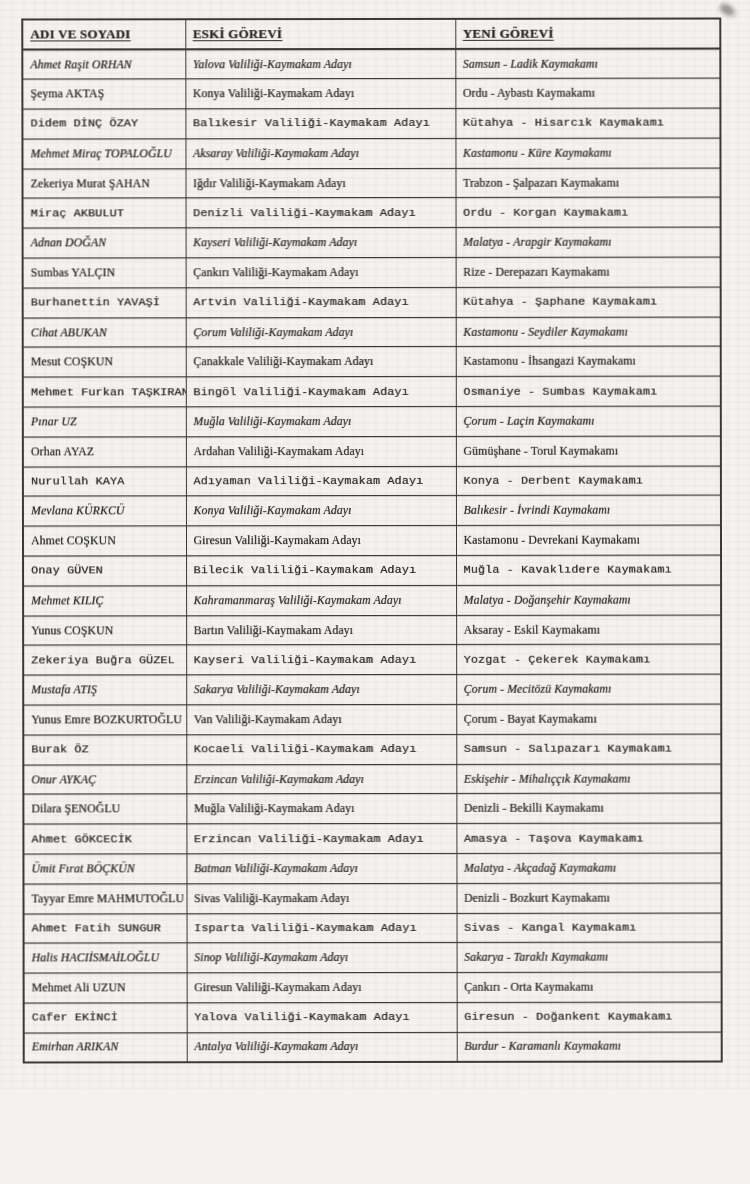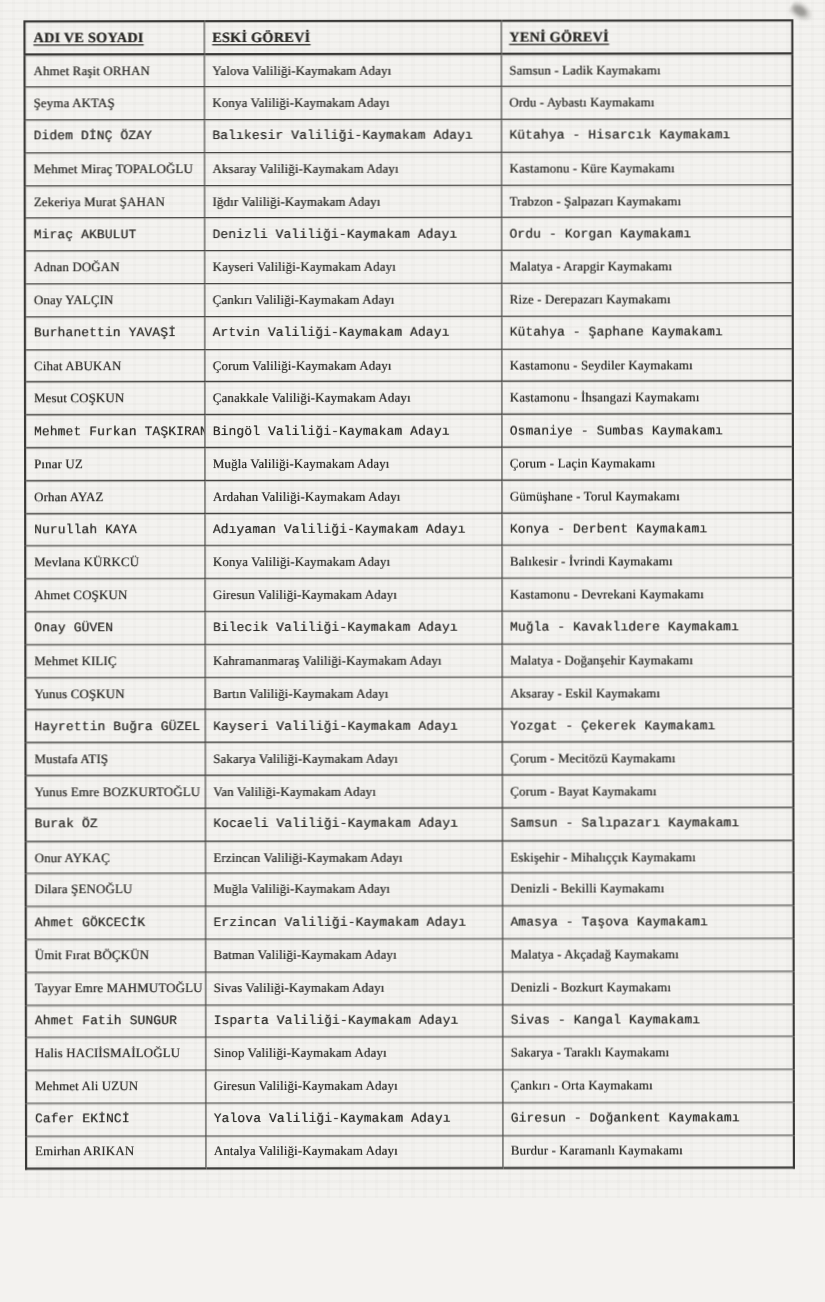--- a/index.html
+++ b/index.html
@@ -71,21 +71,21 @@
     box-shadow: inset 0 1px 0 rgba(105,100,94,0.28);
     text-shadow: 0.35px 0 0.45px rgba(46,45,42,0.6);
   }
   .doc-table thead th:first-child,
   .doc-table tbody td:first-child { border-left: 2px solid var(--line); }
   .doc-table thead th:last-child,
   .doc-table tbody td:last-child { border-right: 2px solid var(--line); }
   .doc-table tbody tr:last-child td { border-bottom: 2.2px solid var(--line); }
   
   .doc-table tbody tr:nth-child(3n) td { border-top-color: rgba(48,47,44,0.95); font-family: Liberation Mono, monospace; }
-  .doc-table tbody tr:nth-child(3n+1) td { border-top-color: rgba(70,68,64,0.8); }
+  .doc-table tbody tr:nth-child(3n+1) td { border-top-color: rgba(70,68,64,0.8); font-style: italic; }
 </style>
 </head>
 <body>
 
 <div class="page">
   <div class="smudge"></div>
 
   <table class="doc-table">
     <colgroup>
       <col class="c1">
@@ -129,21 +129,21 @@
           <td>Miraç AKBULUT</td>
           <td>Denizli Valiliği-Kaymakam Adayı</td>
           <td>Ordu - Korgan Kaymakamı</td>
         </tr>
         <tr>
           <td>Adnan DOĞAN</td>
           <td>Kayseri Valiliği-Kaymakam Adayı</td>
           <td>Malatya - Arapgir Kaymakamı</td>
         </tr>
         <tr>
-          <td>Onay YALÇIN</td>
+          <td>Sumbas YALÇIN</td>
           <td>Çankırı Valiliği-Kaymakam Adayı</td>
           <td>Rize - Derepazarı Kaymakamı</td>
         </tr>
         <tr>
           <td>Burhanettin YAVAŞİ</td>
           <td>Artvin Valiliği-Kaymakam Adayı</td>
           <td>Kütahya - Şaphane Kaymakamı</td>
         </tr>
         <tr>
           <td>Cihat ABUKAN</td>
@@ -194,21 +194,21 @@
           <td>Mehmet KILIÇ</td>
           <td>Kahramanmaraş Valiliği-Kaymakam Adayı</td>
           <td>Malatya - Doğanşehir Kaymakamı</td>
         </tr>
         <tr>
           <td>Yunus COŞKUN</td>
           <td>Bartın Valiliği-Kaymakam Adayı</td>
           <td>Aksaray - Eskil Kaymakamı</td>
         </tr>
         <tr>
-          <td>Hayrettin Buğra GÜZEL</td>
+          <td>Zekeriya Buğra GÜZEL</td>
           <td>Kayseri Valiliği-Kaymakam Adayı</td>
           <td>Yozgat - Çekerek Kaymakamı</td>
         </tr>
         <tr>
           <td>Mustafa ATIŞ</td>
           <td>Sakarya Valiliği-Kaymakam Adayı</td>
           <td>Çorum - Mecitözü Kaymakamı</td>
         </tr>
         <tr>
           <td>Yunus Emre BOZKURTOĞLU</td>

